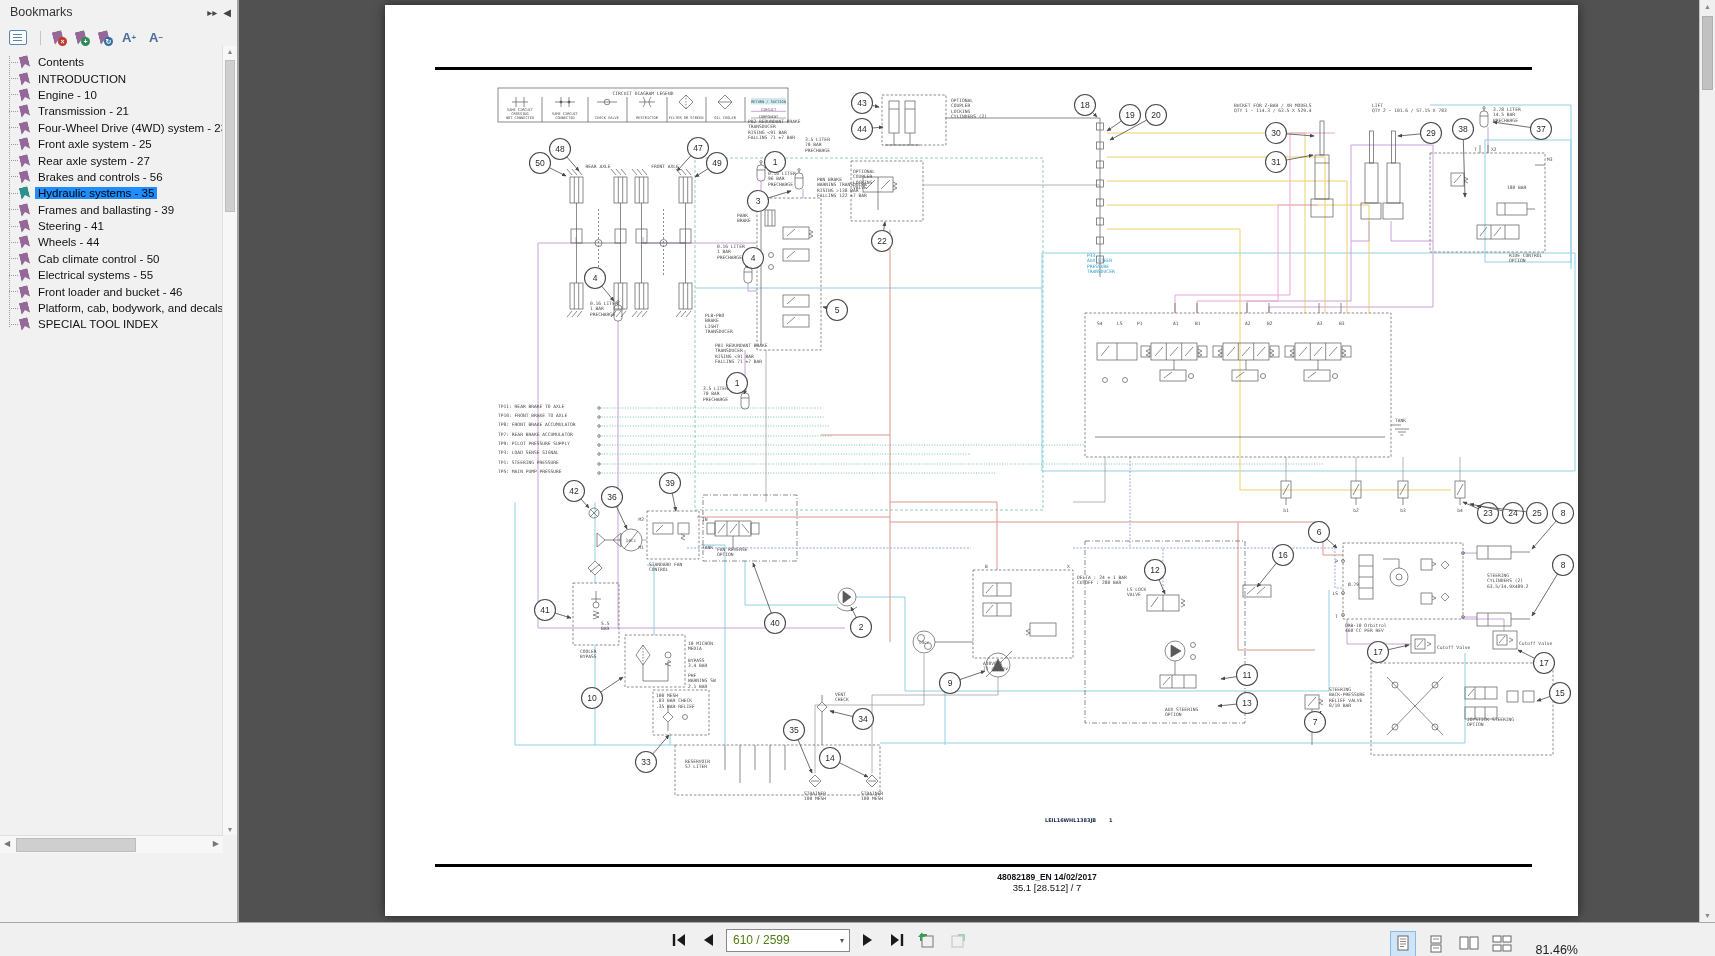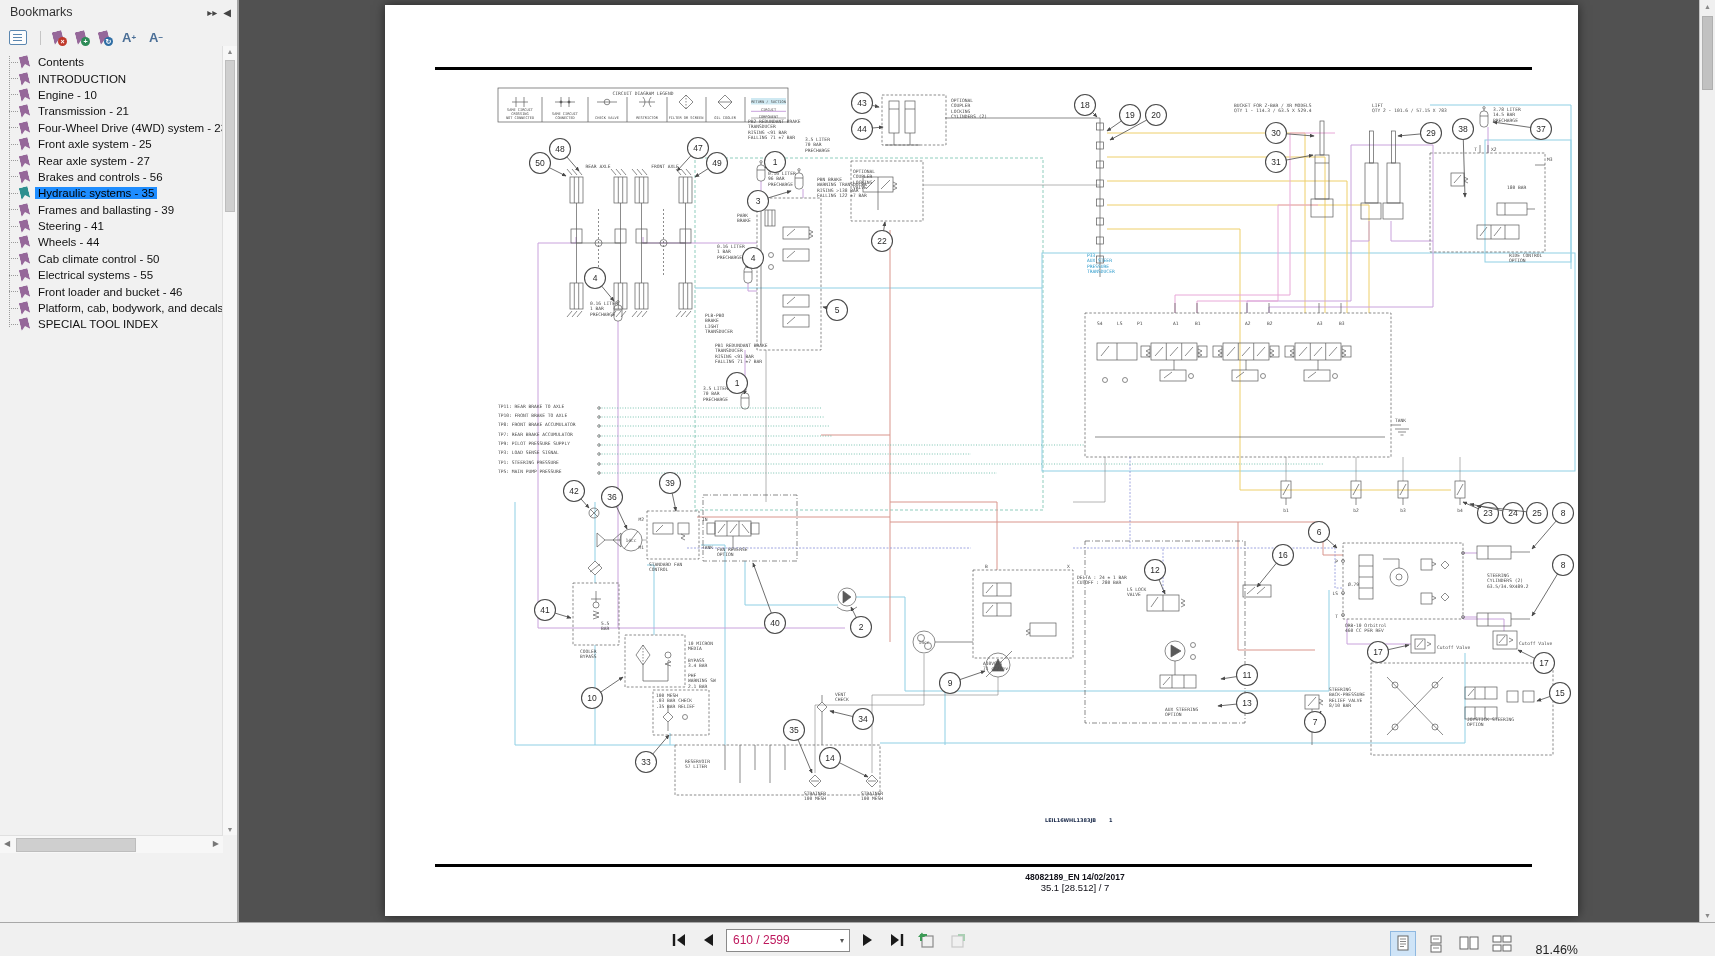--- a/index.html
+++ b/index.html
@@ -36,21 +36,21 @@
   .sb-hscroll{position:absolute;top:835px;left:0;right:14px;height:17px;background:#f7f7f7;border-top:1px solid #e0e0e0;}
   .sb-hscroll .ar{position:absolute;top:3px;font-size:8px;color:#777;}
   .sb-hthumb{position:absolute;top:2px;left:16px;width:118px;height:12px;background:#cfcfcf;border:1px solid #bdbdbd;}
   
   .viewer{flex:1;position:relative;background:#515151;overflow:hidden;}
   .page{position:absolute;left:146px;top:5px;width:1193px;height:911px;background:#ffffff;box-shadow:0 0 10px rgba(0,0,0,.55);}
   .page-title{position:absolute;top:29px;left:0;right:0;text-align:center;font-size:11.5px;font-weight:bold;color:#101018;}
   .rule{position:absolute;left:50px;width:1097px;height:3px;background:#000;}
   .rule.top{top:62px;}
   .rule.bot{top:859px;}
-  .pg-foot{position:absolute;left:490px;width:400px;text-align:center;color:#101018;}
+  .pg-foot{position:absolute;left:462px;width:400px;text-align:center;color:#101018;}
   .pg-foot.l1{top:867px;font-size:8.5px;font-weight:bold;}
   .pg-foot.l2{top:877px;font-size:9.5px;}
   svg.diagram{position:absolute;left:0;top:0;}
   .c{stroke:#5a5a5a;fill:none;stroke-width:.7;}
   .cd{stroke:#5a5a5a;fill:none;stroke-width:.7;stroke-dasharray:2.5,1.8;}
   .cdd{stroke:#5a5a5a;fill:none;stroke-width:.7;stroke-dasharray:5,2,1,2;}
   .ln-c{stroke:#8fcfe4;fill:none;stroke-width:1;}
   .ln-r{stroke:#d9958c;fill:none;stroke-width:1;}
   .ln-y{stroke:#eecf6a;fill:none;stroke-width:1;}
   .ln-p{stroke:#c9a2dc;fill:none;stroke-width:1;}
@@ -68,21 +68,21 @@
   .co-a{stroke:#4a4a4a;stroke-width:.8;fill:none;marker-end:url(#ah);}
   .v-scroll{position:absolute;right:0;top:0;bottom:0;width:15px;background:#f0f0f0;border-left:1px solid #c4c4c4;}
   .v-scroll .ar{position:absolute;left:0;right:0;text-align:center;font-size:7px;color:#888;}
   .v-thumb{position:absolute;left:2px;right:2px;top:16px;height:72px;background:#c1c1c1;border:1px solid #b0b0b0;}
   
   .statusbar{height:34px;background:#f0f0f0;border-top:1px solid #a8a8a8;position:relative;}
   .sb-center{position:absolute;left:668px;top:0;bottom:0;display:flex;align-items:center;gap:7px;}
   .navbtn{width:22px;height:22px;display:flex;align-items:center;justify-content:center;cursor:default;}
   .navbtn svg{display:block;}
   .pgbox{display:flex;align-items:center;background:#fff;border:1px solid #8a8a8a;height:21px;}
-  .pg-input{width:96px;border:none;outline:none;font-size:12px;font-family:"Liberation Sans",sans-serif;padding:0 6px;color:#be185d;background:transparent;}
+  .pg-input{width:96px;border:none;outline:none;font-size:12px;font-family:"Liberation Sans",sans-serif;padding:0 6px;color:#4d7c0f;background:transparent;}
   .pg-caret{font-size:8px;color:#555;padding:0 5px;border-left:0;}
   .histbtn{width:24px;height:22px;display:flex;align-items:center;justify-content:center;}
   .histbtn.dis{opacity:.38;}
   .sb-right{position:absolute;right:137px;top:16px;bottom:0;display:flex;align-items:flex-end;gap:7px;}
   .laybtn{width:24px;height:24px;display:flex;align-items:center;justify-content:center;border:1px solid transparent;}
   .laybtn.active{background:#cfe4f7;border-color:#8fb8e0;}
   .zoom-label{font-size:12.5px;color:#222;margin-left:14px;}
 </style>
 </head>
 <body>

